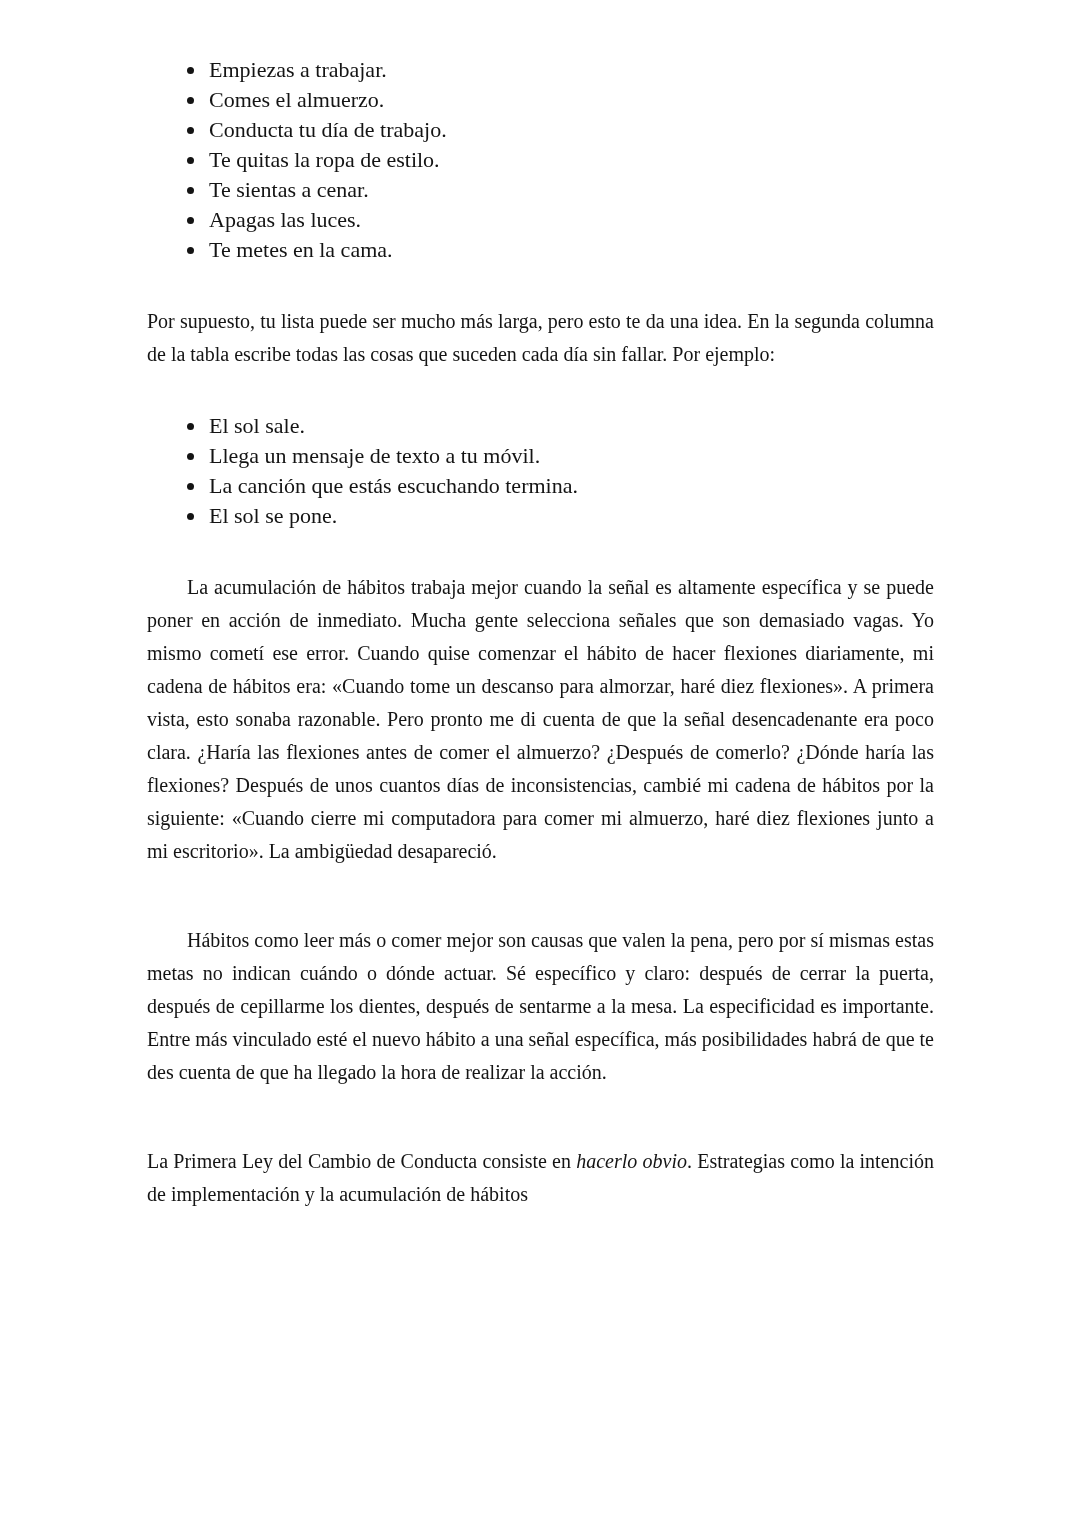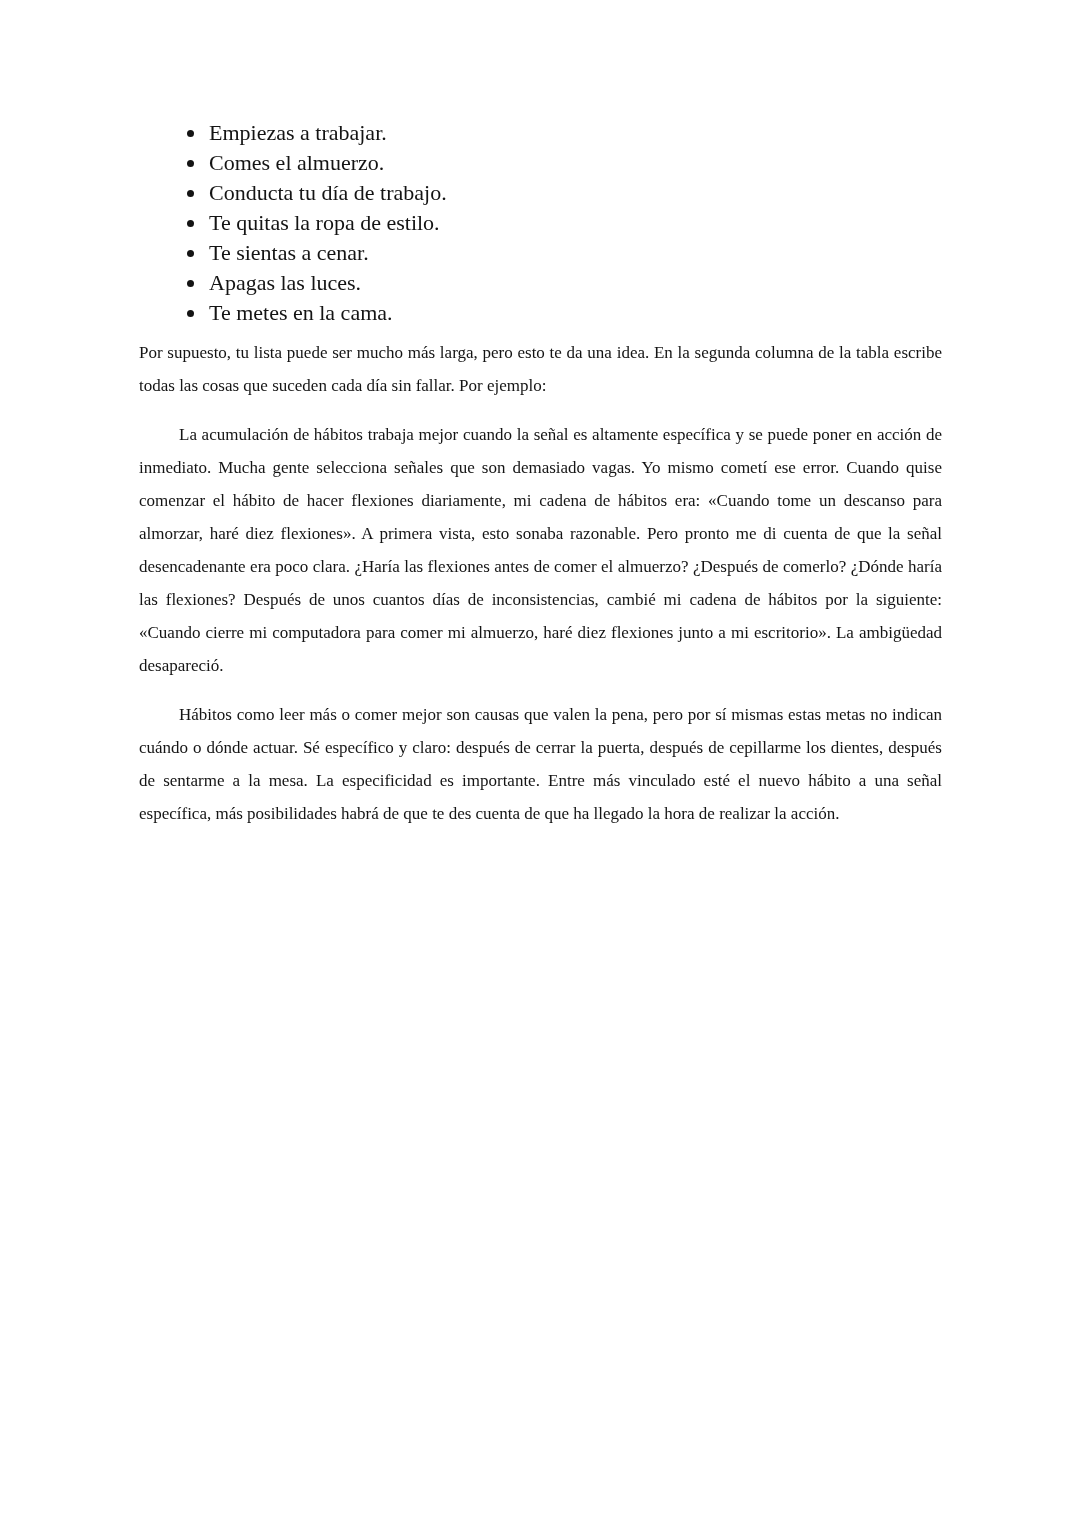--- a/index.html
+++ b/index.html
@@ -15,37 +15,38 @@
     position: relative;
     font-family: "Liberation Serif", "DejaVu Serif", serif;
     color: #141414;
     overflow: hidden;
   }
   .page {
     position: absolute;
     top: 0; left: 0;
     width: 1080px;
     height: 1527px;
-    padding: 118px 130px 0 131px;
+    padding: 55px 130px 0 131px;
     display: flex;
     flex-direction: column;
+    gap: 24px;
   }
   ul.bullet-list {
     margin: 0;
     padding: 0 0 0 76px;
     list-style: disc outside;
     font-size: 22px;
     line-height: 30px;
   }
   ul.bullet-list li {
     padding-left: 2px;
   }
   p.body-par {
-    margin: 8px;
-    font-size: 17px;
+    margin: 16px;
+    font-size: 20px;
     line-height: 33px;
     text-align: justify;
     text-justify: inter-word;
   }
   .gap-block { margin-top: 28px; }
   .indent { text-indent: 40px; }
   .section-gap { margin-top: 62px; }
   em.italic-phrase { font-style: italic; }
   .footer {
     margin-top: 46px;
@@ -64,21 +65,28 @@
     <li>Comes el almuerzo.</li>
     <li>Conducta tu día de trabajo.</li>
     <li>Te quitas la ropa de estilo.</li>
     <li>Te sientas a cenar.</li>
     <li>Apagas las luces.</li>
     <li>Te metes en la cama.</li>
   </ul>
 
   <p class="body-par gap-block">Por supuesto, tu lista puede ser mucho más larga, pero esto te da una idea. En la segunda columna de la tabla escribe todas las cosas que suceden cada día sin fallar. Por ejemplo:</p>
 
+  <ul class="bullet-list gap-block">
+    <li>El sol sale.</li>
+    <li>Llega un mensaje de texto a tu móvil.</li>
+    <li>La canción que estás escuchando termina.</li>
+    <li>El sol se pone.</li>
+  </ul>
 
 
   <p class="body-par indent">La acumulación de hábitos trabaja mejor cuando la señal es altamente específica y se puede poner en acción de inmediato. Mucha gente selecciona señales que son demasiado vagas. Yo mismo cometí ese error. Cuando quise comenzar el hábito de hacer flexiones diariamente, mi cadena de hábitos era: «Cuando tome un descanso para almorzar, haré diez flexiones». A primera vista, esto sonaba razonable. Pero pronto me di cuenta de que la señal desencadenante era poco clara. ¿Haría las flexiones antes de comer el almuerzo? ¿Después de comerlo? ¿Dónde haría las flexiones? Después de unos cuantos días de inconsistencias, cambié mi cadena de hábitos por la siguiente: «Cuando cierre mi computadora para comer mi almuerzo, haré diez flexiones junto a mi escritorio». La ambigüedad desapareció.</p>
 
   <p class="body-par indent">Hábitos como leer más o comer mejor son causas que valen la pena, pero por sí mismas estas metas no indican cuándo o dónde actuar. Sé específico y claro: después de cerrar la puerta, después de cepillarme los dientes, después de sentarme a la mesa. La especificidad es importante. Entre más vinculado esté el nuevo hábito a una señal específica, más posibilidades habrá de que te des cuenta de que ha llegado la hora de realizar la acción.</p>
 
+  <p class="body-par section-gap"><span>La Primera Ley del Cambio de Conducta consiste en </span><em class="italic-phrase">hacerlo obvio</em><span>. Estrategias como la intención de implementación y la acumulación de hábitos</span></p>
 
 
 </div>
 
 </body></html>

